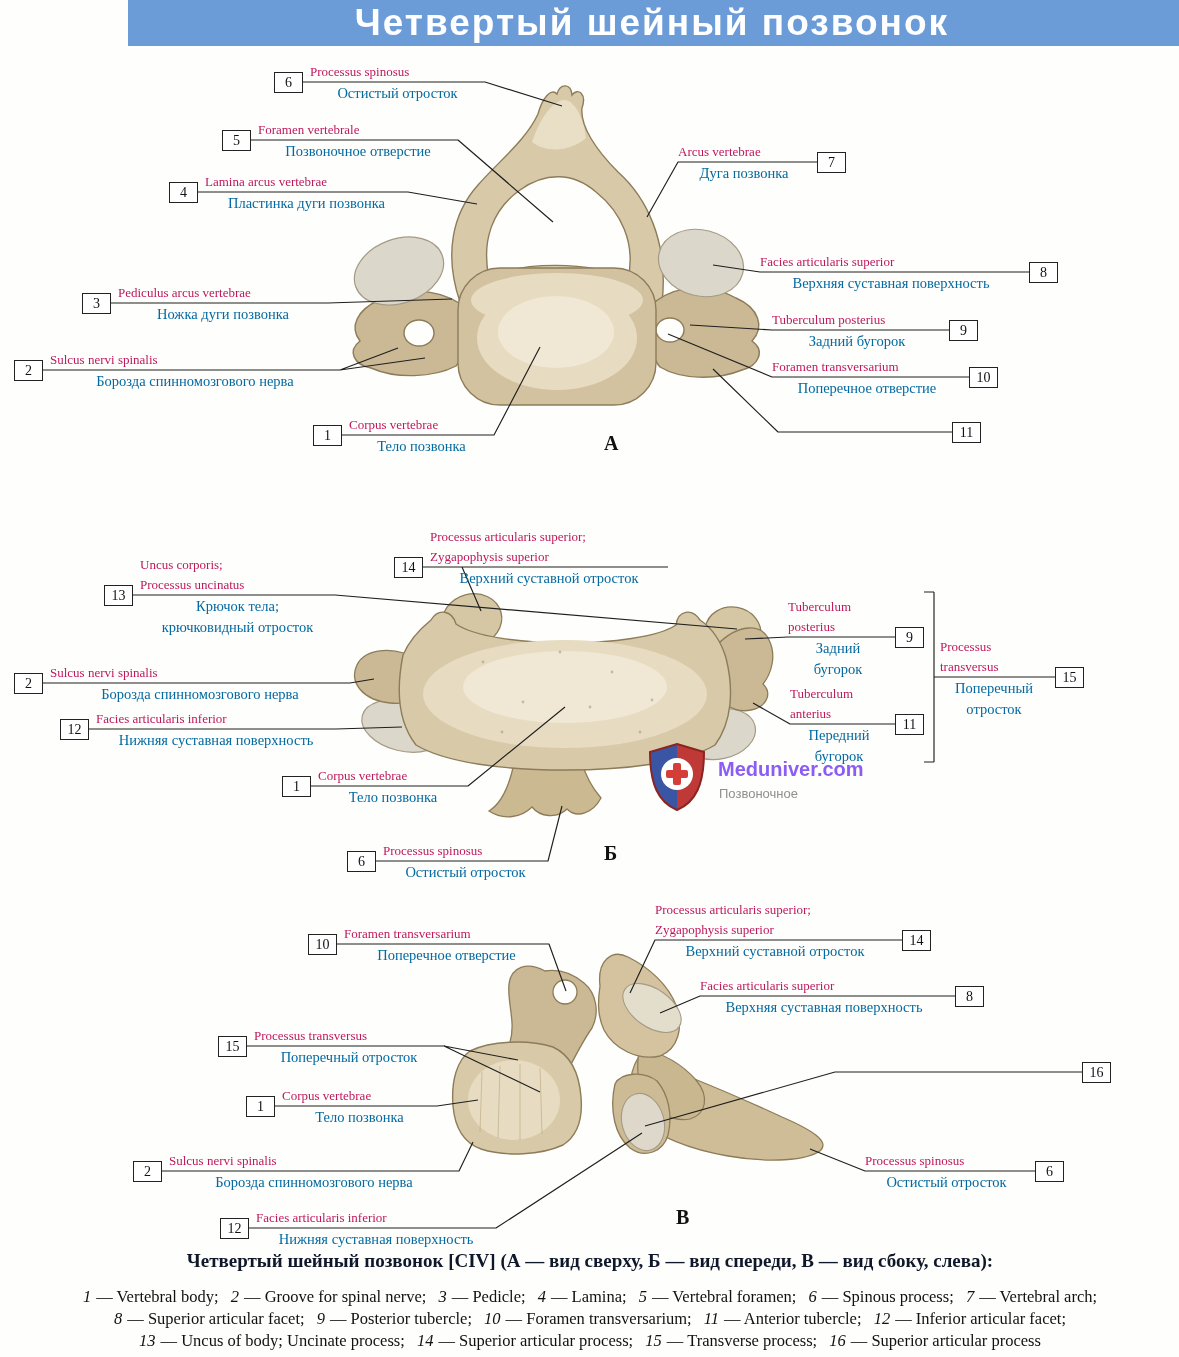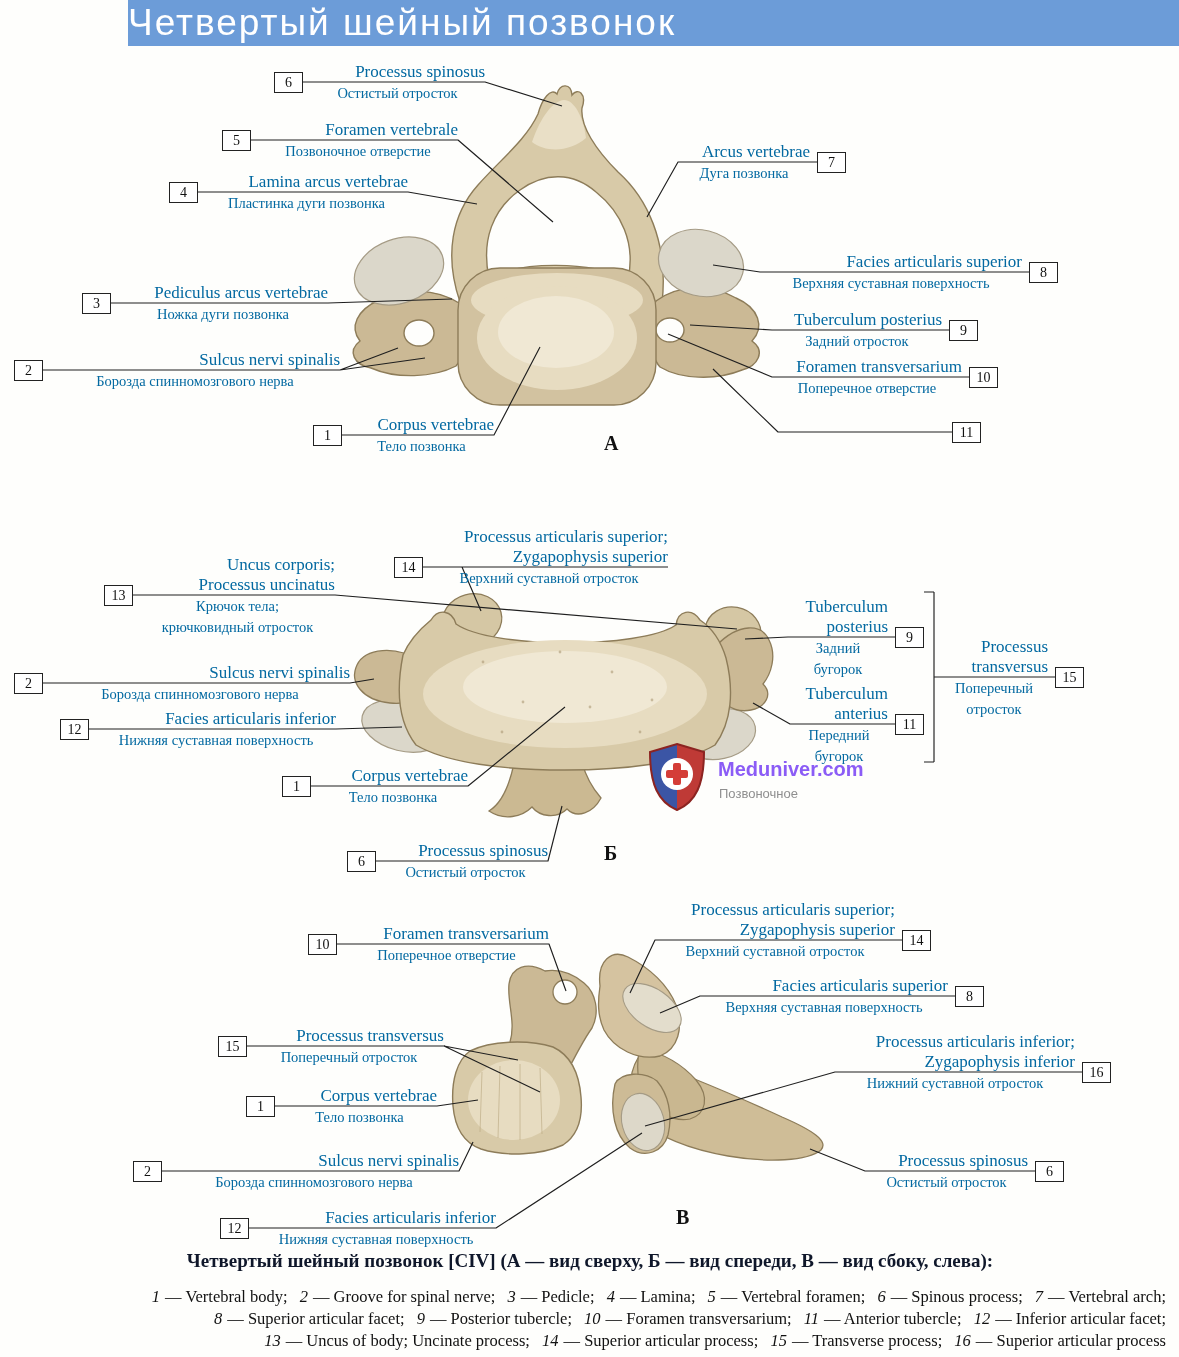--- a/index.html
+++ b/index.html
@@ -2,55 +2,55 @@
 <html><head>
 <meta charset="utf-8">
 <style>
   html,body { margin:0; padding:0; background:#ffffff; }
   .page { position:relative; width:1179px; height:1357px; background:#fefefc; overflow:hidden;
           font-family:"Liberation Serif", serif; }
 
   
   .titlebar { position:absolute; left:128px; top:0; width:1051px; height:46px;
               background:#6c9cd8; }
-  .titlebar .title { display:block; text-align:left; padding-right:230px;
-              font-family:"Liberation Sans", sans-serif; font-weight:normal;
+  .titlebar .title { display:block; text-align:right; padding-right:230px;
+              font-family:"Liberation Sans", sans-serif; font-weight:bold;
               font-size:37px; line-height:46px; color:#ffffff; letter-spacing:2px; }
 
   
   svg.art { position:absolute; left:0; top:0; z-index:1; }
 
   
   .callout { position:absolute; z-index:2; }
   .numbox { position:absolute; width:27px; height:19px; border:1.2px solid #222; background:#fff;
             font-size:14px; line-height:19px; text-align:center; color:#111; top:10px; }
   .lat2 .numbox { top:30px; }
   .box-left .numbox { left:0; }
   .box-right .numbox { right:0; }
   .cap { display:block; }
   .box-left .cap { margin-left:36px; }
   .box-right .cap { margin-right:36px; }
-  .latin { display:block; text-align:right; font-size:17px; line-height:20px; color:#0369a1; white-space:nowrap; }
+  .latin { display:block; text-align:left; font-size:13px; line-height:20px; color:#be185d; white-space:nowrap; }
   .ru { display:block; text-align:center; font-size:14.5px; line-height:19px; color:#0369a1; white-space:nowrap; padding-top:2px; }
   .view-letter { position:absolute; z-index:2; font-weight:bold; font-size:20px; color:#111; }
 
   
   .logo { position:absolute; left:648px; top:742px; width:230px; height:76px; z-index:2; }
   .logo .shield { position:absolute; left:0; top:0; }
   .logo .brand { position:absolute; left:70px; top:16px; font-family:"Liberation Sans", sans-serif;
                  font-weight:bold; font-size:20px; color:#8b5cf6; }
   .logo .tagline { position:absolute; left:71px; top:44px; font-family:"Liberation Sans", sans-serif;
                  font-size:13px; color:#8f8f8f; }
 
   
   .caption { position:absolute; left:70px; top:1250px; width:1040px; z-index:2;
              text-align:center; font-weight:bold; font-size:19px; color:#0f172a; }
   .legend { position:absolute; left:10px; top:1286px; width:1160px; z-index:2;
             text-align:center; font-size:16.5px; color:#111; }
-  .legend-line { line-height:22px;text-align:right; }
+  .legend-line { line-height:22px; }
   .li { margin:0 4px; white-space:nowrap; }
   .ln { font-style:italic; margin-right:5px; }
 </style>
 </head>
 <body>
 
 <div class="page">
 
   <div class="titlebar">
     <span class="title">Четвертый шейный позвонок</span>
@@ -190,21 +190,21 @@
     <span class="numbox">3</span>
     <span class="cap">
         <span class="latin">Pediculus arcus vertebrae</span>
         <span class="ru">Ножка дуги позвонка</span>
       </span>
   </div>
   <div class="callout box-right" style="left:772px;top:310px;width:206px">
     <span class="numbox">9</span>
     <span class="cap">
         <span class="latin">Tuberculum posterius</span>
-        <span class="ru">Задний отросток</span>
+        <span class="ru">Задний бугорок</span>
       </span>
   </div>
   <div class="callout box-left" style="left:14px;top:350px;width:326px">
     <span class="numbox">2</span>
     <span class="cap">
         <span class="latin">Sulcus nervi spinalis</span>
         <span class="ru">Борозда спинномозгового нерва</span>
       </span>
   </div>
   <div class="callout box-right" style="left:772px;top:357px;width:226px">
@@ -337,25 +337,20 @@
   </div>
   <div class="callout box-left" style="left:218px;top:1026px;width:226px">
     <span class="numbox">15</span>
     <span class="cap">
         <span class="latin">Processus transversus</span>
         <span class="ru">Поперечный отросток</span>
       </span>
   </div>
   <div class="callout box-right lat2" style="left:835px;top:1032px;width:276px">
     <span class="numbox">16</span>
-    <span class="cap">
-        <span class="latin">Processus articularis inferior;</span>
-        <span class="latin">Zygapophysis inferior</span>
-        <span class="ru">Нижний суставной отросток</span>
-      </span>
   </div>
   <div class="callout box-left" style="left:246px;top:1086px;width:191px">
     <span class="numbox">1</span>
     <span class="cap">
         <span class="latin">Corpus vertebrae</span>
         <span class="ru">Тело позвонка</span>
       </span>
   </div>
   <div class="callout box-left" style="left:133px;top:1151px;width:326px">
     <span class="numbox">2</span>

